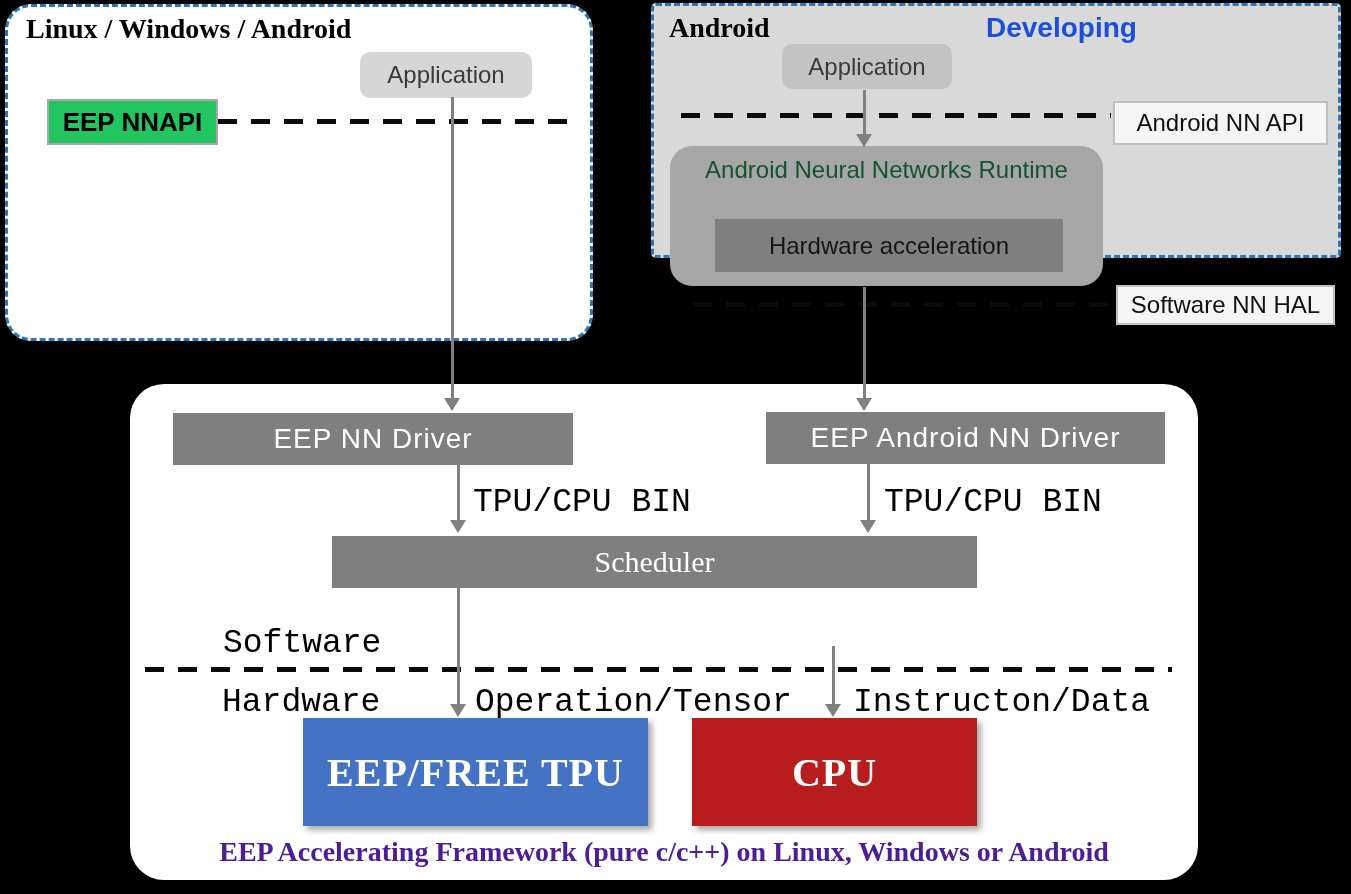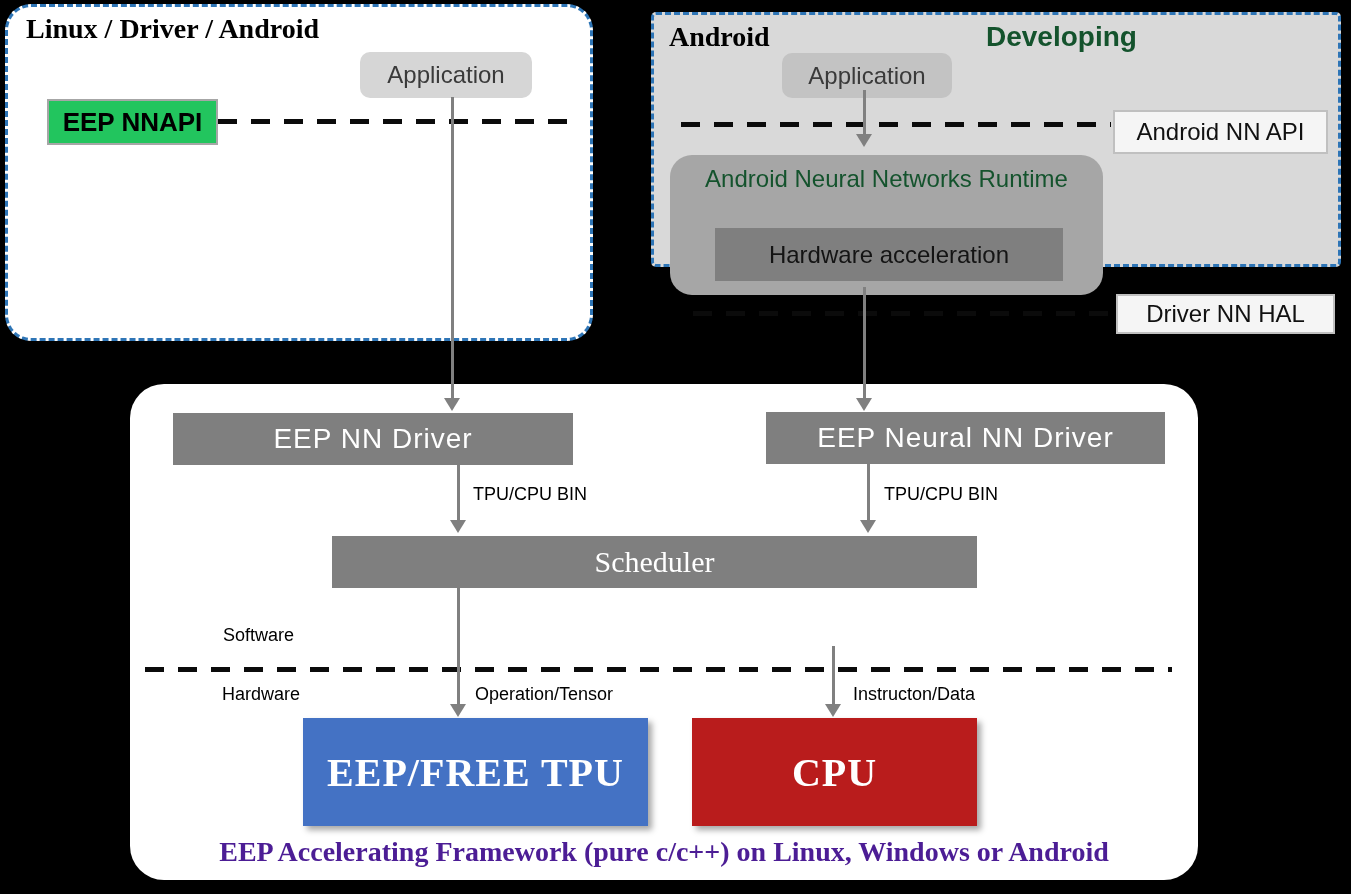--- a/index.html
+++ b/index.html
@@ -3,21 +3,21 @@
 <meta charset="utf-8">
 <style>
   html,body{margin:0;padding:0;background:#000;}
   #canvas{position:relative;width:1351px;height:894px;background:#000;overflow:hidden;
           font-family:"Liberation Sans",sans-serif;}
 
   
   .panel{position:absolute;box-sizing:border-box;}
   #panel-left{left:5px;top:4px;width:588px;height:337px;background:#fff;
               border:3px dashed #2E75B6;border-radius:26px;z-index:1;}
-  #panel-right{left:651px;top:12px;width:690px;height:255px;background:#D9D9D9;
+  #panel-right{left:651px;top:3px;width:690px;height:255px;background:#D9D9D9;
                border:3px dashed #2E75B6;border-radius:5px;z-index:1;}
   #panel-bottom{left:130px;top:384px;width:1068px;height:496px;background:#fff;
                 border-radius:34px;z-index:1;}
 
   
   .abs{position:absolute;box-sizing:border-box;}
   .center{display:flex;align-items:center;justify-content:center;}
   .serif{font-family:"Liberation Serif",serif;}
   .dashline{position:absolute;height:5px;
             background:repeating-linear-gradient(to right,#0b0b0b 0 19px,transparent 19px 33px);}
@@ -28,41 +28,41 @@
   
   #pl-title{left:18px;top:6px;font:bold 28px "Liberation Serif",serif;color:#000;}
   #pl-app{left:352px;top:45px;width:172px;height:46px;background:#D6D6D6;border-radius:10px;
           font-size:24px;color:#3a3a3a;}
   #pl-nnapi{left:39px;top:92px;width:171px;height:46px;background:#22c55e;
             border:2px solid #A6A6A6;font-weight:bold;font-size:26px;color:#000;}
   #pl-dash{left:210px;top:112px;width:356px;}
 
   
   #pr-title{left:15px;top:6px;font:bold 28px "Liberation Serif",serif;color:#000;}
-  #pr-dev{left:332px;top:6px;font-weight:bold;font-size:28px;color:#14532d;}
+  #pr-dev{left:332px;top:6px;font-weight:bold;font-size:28px;color:#1d4ed8;}
   #pr-app{left:128px;top:38px;width:170px;height:45px;background:#C3C3C3;border-radius:10px;
           font-size:24px;color:#3a3a3a;}
   #pr-dash-api{left:27px;top:107px;width:430px;}
   #pr-api{left:459px;top:95px;width:215px;height:44px;background:#F5F5F5;
           border:2px solid #C0C0C0;font-size:24px;color:#111;}
   #pr-runtime{left:16px;top:140px;width:433px;height:140px;background:#A6A6A6;border-radius:22px;}
   #pr-runtime-label{left:0;top:10px;width:100%;text-align:center;font-size:24px;color:#14532d;}
   #pr-hwaccel{left:45px;top:73px;width:348px;height:53px;background:#7F7F7F;
               font-size:24px;color:#141414;}
   #pr-dash-hal{left:39px;top:296px;width:416px;}
   #pr-hal{left:462px;top:279px;width:219px;height:40px;background:#F5F5F5;
           border:2px solid #C0C0C0;font-size:24px;color:#111;}
 
   
   .graybox{background:#7F7F7F;color:#ffffff;}
   #b-driver-left{left:43px;top:29px;width:400px;height:52px;font-size:28px;letter-spacing:1px;}
   #b-driver-right{left:636px;top:28px;width:399px;height:52px;font-size:28px;letter-spacing:1px;}
   #b-sched{left:202px;top:152px;width:645px;height:52px;font-size:30px;}
   #b-comgraph{left:567px;top:211px;width:280px;height:51px;font-size:28px;}
-  .lbl{position:absolute;font-family:Liberation Sans, sans-serif;font-size:18px;color:#000;white-space:nowrap;}
+  .lbl{position:absolute;font-family:Liberation Mono, monospace;font-size:33px;color:#000;white-space:nowrap;}
   #b-bin-left{left:343px;top:100px;}
   #b-bin-right{left:754px;top:100px;}
   #b-software{left:93px;top:241px;}
   #b-hardware{left:92px;top:300px;}
   #b-optensor{left:345px;top:300px;}
   #b-instrdata{left:723px;top:300px;text-align:center;}
   #b-dash{left:15px;top:283px;width:1027px;}
   .bigbox{font-family:"Liberation Serif",serif;font-weight:bold;font-size:40px;color:#fff;
           letter-spacing:1px;box-shadow:4px 4px 6px rgba(0,0,0,0.35);}
   #b-tpu{left:173px;top:334px;width:345px;height:108px;background:#4472C4;}
@@ -78,43 +78,43 @@
   #l5{left:867px;top:464px;height:56px;}  #a5{left:860px;top:520px;}
   #l6{left:457px;top:588px;height:116px;} #a6{left:450px;top:704px;}
   #l7{left:832px;top:646px;height:58px;}  #a7{left:825px;top:704px;}
 </style>
 </head>
 <body>
 
 <div id="canvas">
 
   <div id="panel-left" class="panel">
-    <div id="pl-title" class="abs">Linux / Driver / Android</div>
+    <div id="pl-title" class="abs">Linux / Windows / Android</div>
     <div id="pl-app" class="abs center">Application</div>
     <div id="pl-nnapi" class="abs center">EEP NNAPI</div>
     <div id="pl-dash" class="dashline"></div>
   </div>
 
   <div id="panel-right" class="panel">
     <div id="pr-title" class="abs">Android</div>
     <div id="pr-dev" class="abs">Developing</div>
     <div id="pr-app" class="abs center">Application</div>
     <div id="pr-dash-api" class="dashline"></div>
     <div id="pr-api" class="abs center">Android NN API</div>
     <div id="pr-runtime" class="abs">
       <div id="pr-runtime-label" class="abs">Android Neural Networks Runtime</div>
       <div id="pr-hwaccel" class="abs center">Hardware acceleration</div>
     </div>
     <div id="pr-dash-hal" class="dashline"></div>
-    <div id="pr-hal" class="abs center">Driver NN HAL</div>
+    <div id="pr-hal" class="abs center">Software NN HAL</div>
   </div>
 
   <div id="panel-bottom" class="panel">
     <div id="b-driver-left" class="abs center graybox">EEP NN Driver</div>
-    <div id="b-driver-right" class="abs center graybox">EEP Neural NN Driver</div>
+    <div id="b-driver-right" class="abs center graybox">EEP Android NN Driver</div>
     <div id="b-bin-left" class="lbl">TPU/CPU BIN</div>
     <div id="b-bin-right" class="lbl">TPU/CPU BIN</div>
     <div id="b-sched" class="abs center graybox serif">Scheduler</div>
     <div id="b-software" class="lbl">Software</div>
     <div id="b-dash" class="dashline"></div>
     <div id="b-hardware" class="lbl">Hardware</div>
     <div id="b-optensor" class="lbl">Operation/Tensor</div>
     <div id="b-instrdata" class="lbl">Instructon/Data</div>
     <div id="b-tpu" class="abs center bigbox">EEP/FREE TPU</div>
     <div id="b-cpu" class="abs center bigbox">CPU</div>

